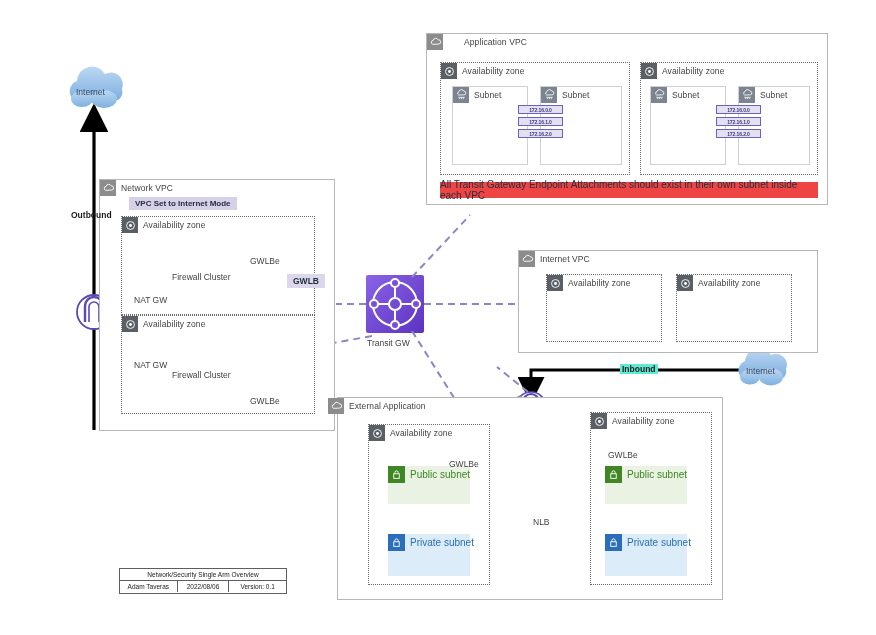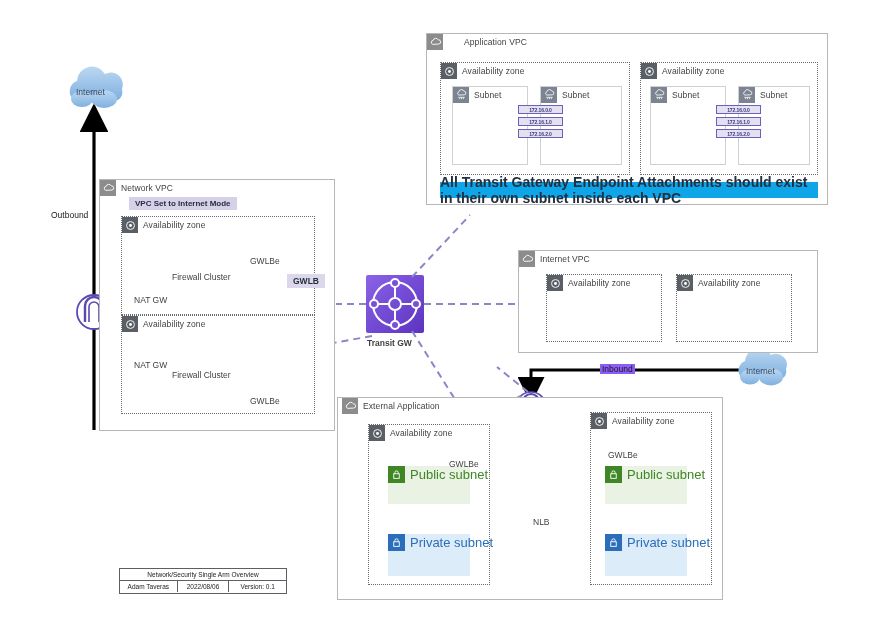--- a/index.html
+++ b/index.html
@@ -22,40 +22,40 @@
   .chip .tx{font-size:8.5px;color:#3f3f3f;padding-left:5px;white-space:nowrap;
             letter-spacing:.1px;}
   .sq.vpc{background:#8c8c8c;}
   .sq.az{background:#5a5f66;}
   .sq.subnet{background:#7d8491;}
 
   .badge{font-size:8px;padding:2px 6px;white-space:nowrap;}
   .badge.appliance{background:#d6d0e8;color:#232f3e;font-weight:bold;}
   .badge.gwlb{background:#dcd7ea;color:#232f3e;font-weight:bold;font-size:8.5px;}
 
-  .note{background:#0ea5e9;color:#232f3e;font-size:14px;font-weight:bold;
+  .note{background:#ef4444;color:#232f3e;font-size:10px;font-weight:normal;
         display:flex;align-items:center;justify-content:center;}
 
   .cidr{background:#e3e0f0;border:1px solid #6c5fbe;color:#3b3780;
         font-size:5px;font-weight:bold;height:9px;line-height:9px;
         text-align:center;letter-spacing:-.1px;}
 
   .lbl{font-size:8.5px;color:#3f3f3f;white-space:nowrap;}
-  .lbl.b{font-weight:normal;color:#1a1a1a;}
+  .lbl.b{font-weight:bold;color:#1a1a1a;margin-left:20px;}
 
   
   .band{}
   .band.pub{background:#eaf2e4;}
   .band.priv{background:#dcecf8;}
   .sub-chip{display:flex;align-items:center;height:17px;}
   .sub-chip .sq2{width:17px;height:17px;flex:0 0 17px;display:flex;
                  align-items:center;justify-content:center;}
   .sq2.green{background:#3f8624;}
   .sq2.blue{background:#2a6ebb;}
-  .sub-chip .tx2{font-size:13px;padding-left:5px;white-space:nowrap;}
+  .sub-chip .tx2{font-size:10px;padding-left:5px;white-space:nowrap;}
   .tx2.green{color:#3f8624;}
   .tx2.blue{color:#2a6ebb;text-align:right;}
 
   
   .titleblock{border:1px solid #5a5f66;background:#ffffff;}
   .tb-row{display:flex;}
   .tb-cell{border-top:1px solid #5a5f66;font-size:6.5px;color:#1a1a1a;
            text-align:center;line-height:11px;height:11px;overflow:hidden;}
   .tb-top{font-size:6.5px;color:#1a1a1a;text-align:center;line-height:11px;height:11px;}
   .tb-div{border-left:1px solid #5a5f66;}
@@ -480,29 +480,29 @@
   </div>
 
   <div class="abs lbl" style="left:134px;top:295px;">NAT GW</div>
   <div class="abs lbl" style="left:134px;top:360px;">NAT GW</div>
   <div class="abs lbl" style="left:172px;top:272px;">Firewall Cluster</div>
   <div class="abs lbl" style="left:172px;top:370px;">Firewall Cluster</div>
   <div class="abs lbl" style="left:250px;top:256px;">GWLBe</div>
   <div class="abs lbl" style="left:250px;top:396px;">GWLBe</div>
   <div class="abs badge gwlb" style="left:287px;top:274px;">GWLB</div>
 
-  <div class="abs lbl" style="left:367px;top:338px;font-weight:bold;">Transit GW</div>
+  <div class="abs lbl" style="left:367px;top:338px;">Transit GW</div>
 
   <div class="abs lbl b" style="left:51px;top:210px;">Outbound</div>
-  <div class="abs lbl b" style="left:600px;top:364px;background:#8b5cf6;padding:0 2px;">Inbound</div>
+  <div class="abs lbl b" style="left:600px;top:364px;background:#5eead4;padding:0 2px;">Inbound</div>
   <div class="abs lbl" style="left:76px;top:87px;color:#39485c;">Internet</div>
   <div class="abs lbl" style="left:746px;top:366px;color:#39485c;">Internet</div>
 
   <div class="abs vpc-box" style="left:337px;top:397px;width:386px;height:203px;"></div>
-  <div class="abs chip" style="left:342px;top:398px;">
+  <div class="abs chip" style="left:328px;top:398px;">
     <span class="sq vpc">
       <svg width="11" height="11" viewBox="0 0 12 12">
           <path d="M3,8 a2.2,2.2 0 0 1 .4,-4.3 a3,3 0 0 1 5.6,-.6 a2.3,2.3 0 0 1 .6,4.6 z" fill="none" stroke="#fff" stroke-width="1"></path>
         </svg>
     </span>
     <span class="tx">External Application</span>
   </div>
 
   <div class="abs az-box dotted" style="left:368px;top:424px;width:122px;height:161px;"></div>
   <div class="abs chip" style="left:369px;top:425px;">

